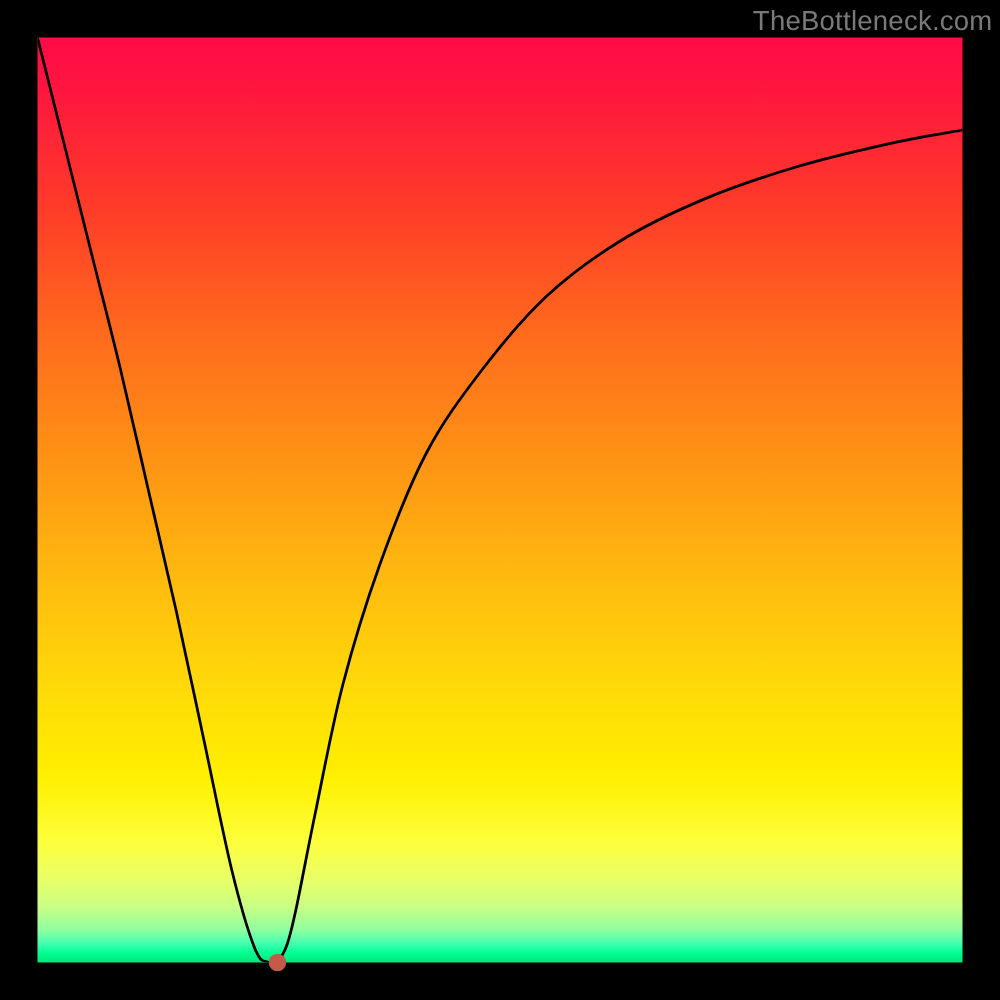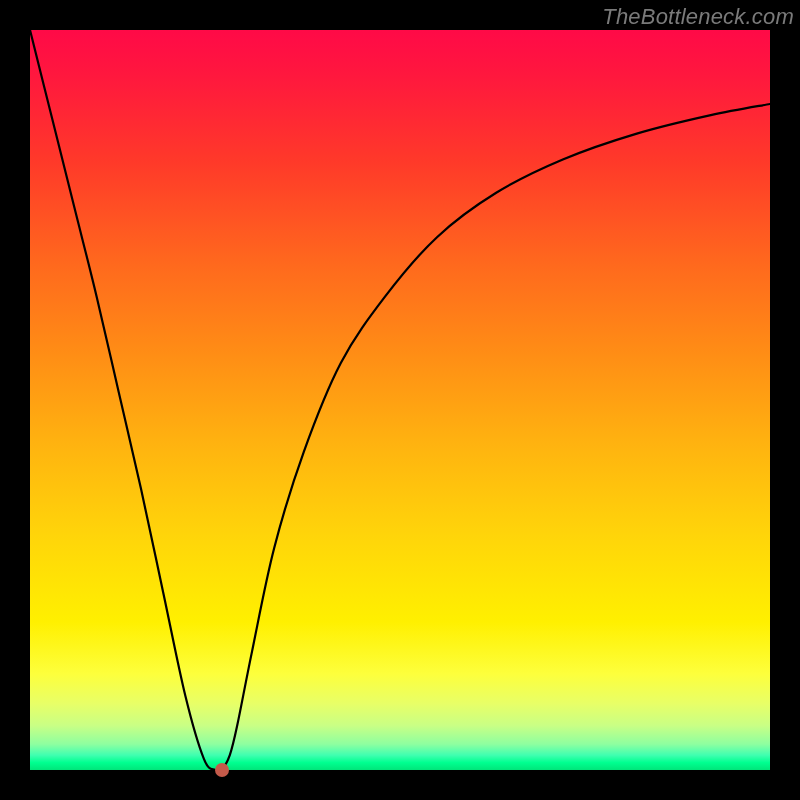--- a/index.html
+++ b/index.html
@@ -9,21 +9,20 @@
     height: 800px;
     background: #000;
     overflow: hidden;
     font-family: Arial, Helvetica, sans-serif;
   }
   .frame {
     position: relative;
     width: 800px;
     height: 692px;
     background: #000;
-    font-style: italic;
   }
   .plot {
     position: absolute;
     left: 30px;
     top: 30px;
     width: 740px;
     height: 740px;
     background: linear-gradient(
       to bottom,
       #ff0a47 0%,

